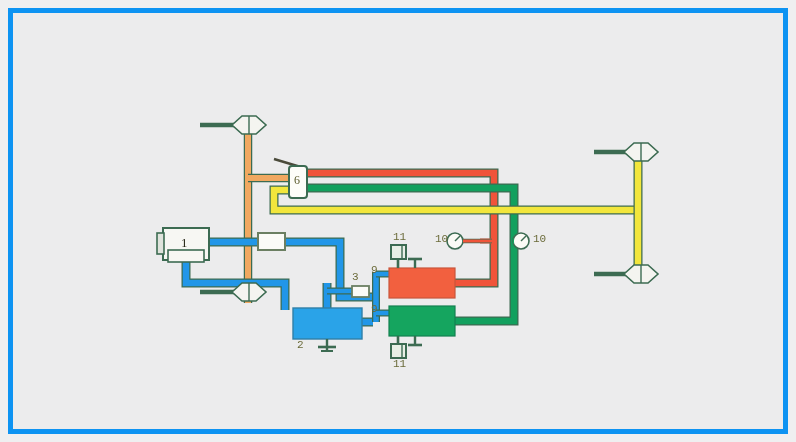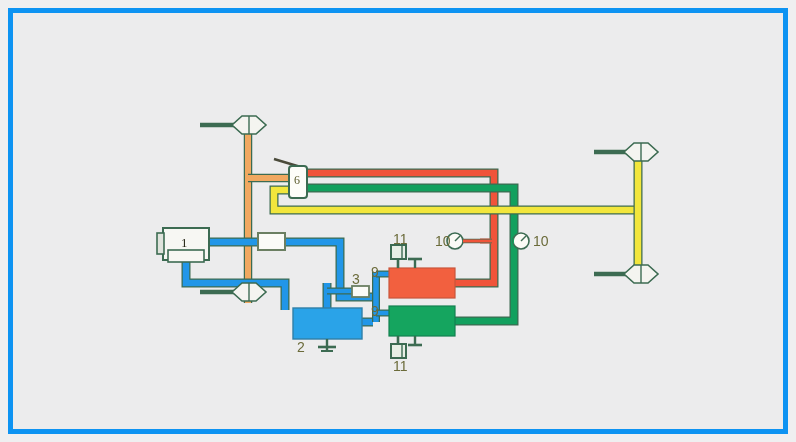--- a/index.html
+++ b/index.html
@@ -27,22 +27,22 @@
   }
   #diagram-canvas {
     position: absolute;
     left: 0;
     top: 0;
     width: 796px;
     height: 442px;
   }
   .label {
     position: absolute;
-    font-family: Liberation Sans, sans-serif;
-    font-size: 14px;
+    font-family: Liberation Mono, monospace;
+    font-size: 11px;
     color: #6b6b3a;
     line-height: 1;
     white-space: nowrap;
   }
   .label.dark { color: #4a4a22; }
   #comp1-label {
     position: absolute;
     font-family: "Liberation Serif", serif;
     font-size: 13px;
     color: #2a2a1a;

